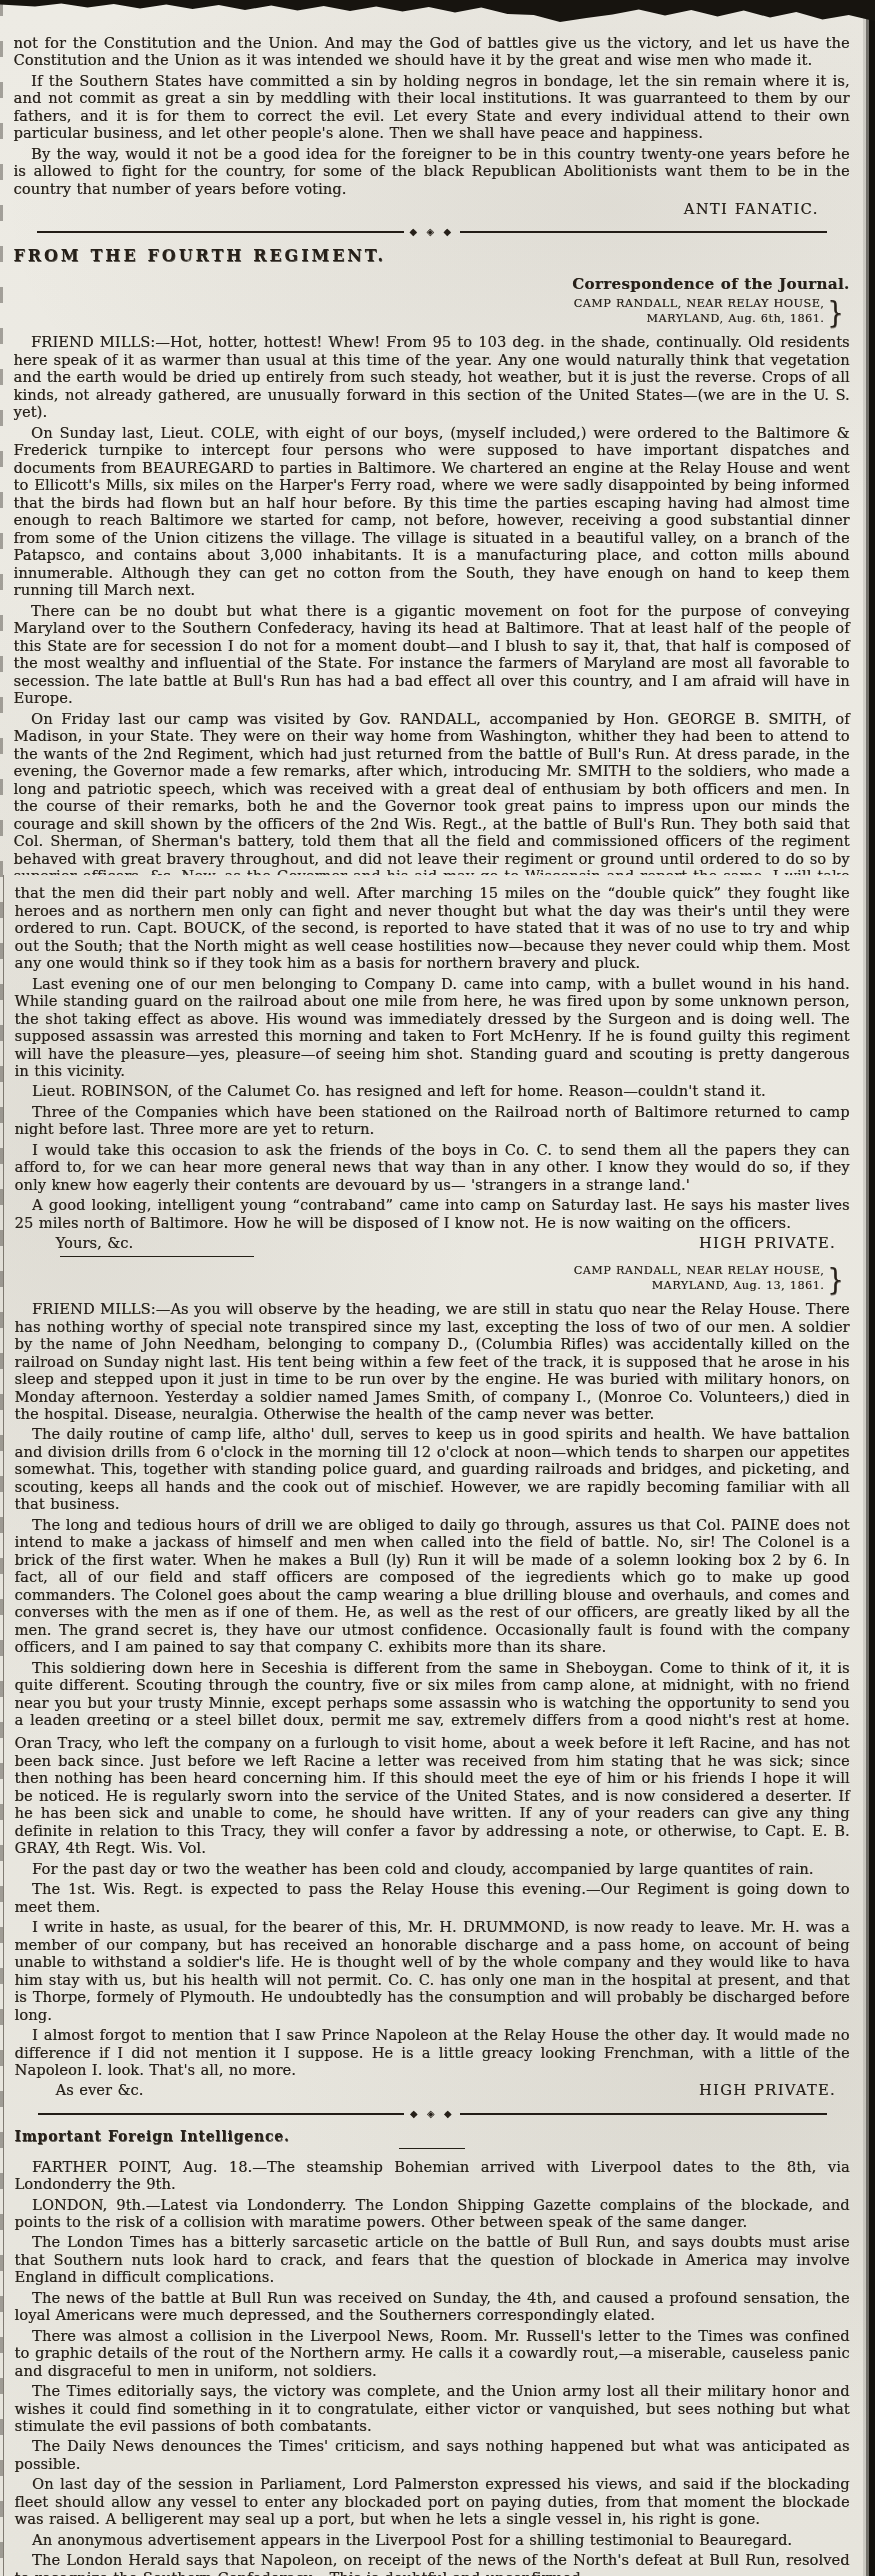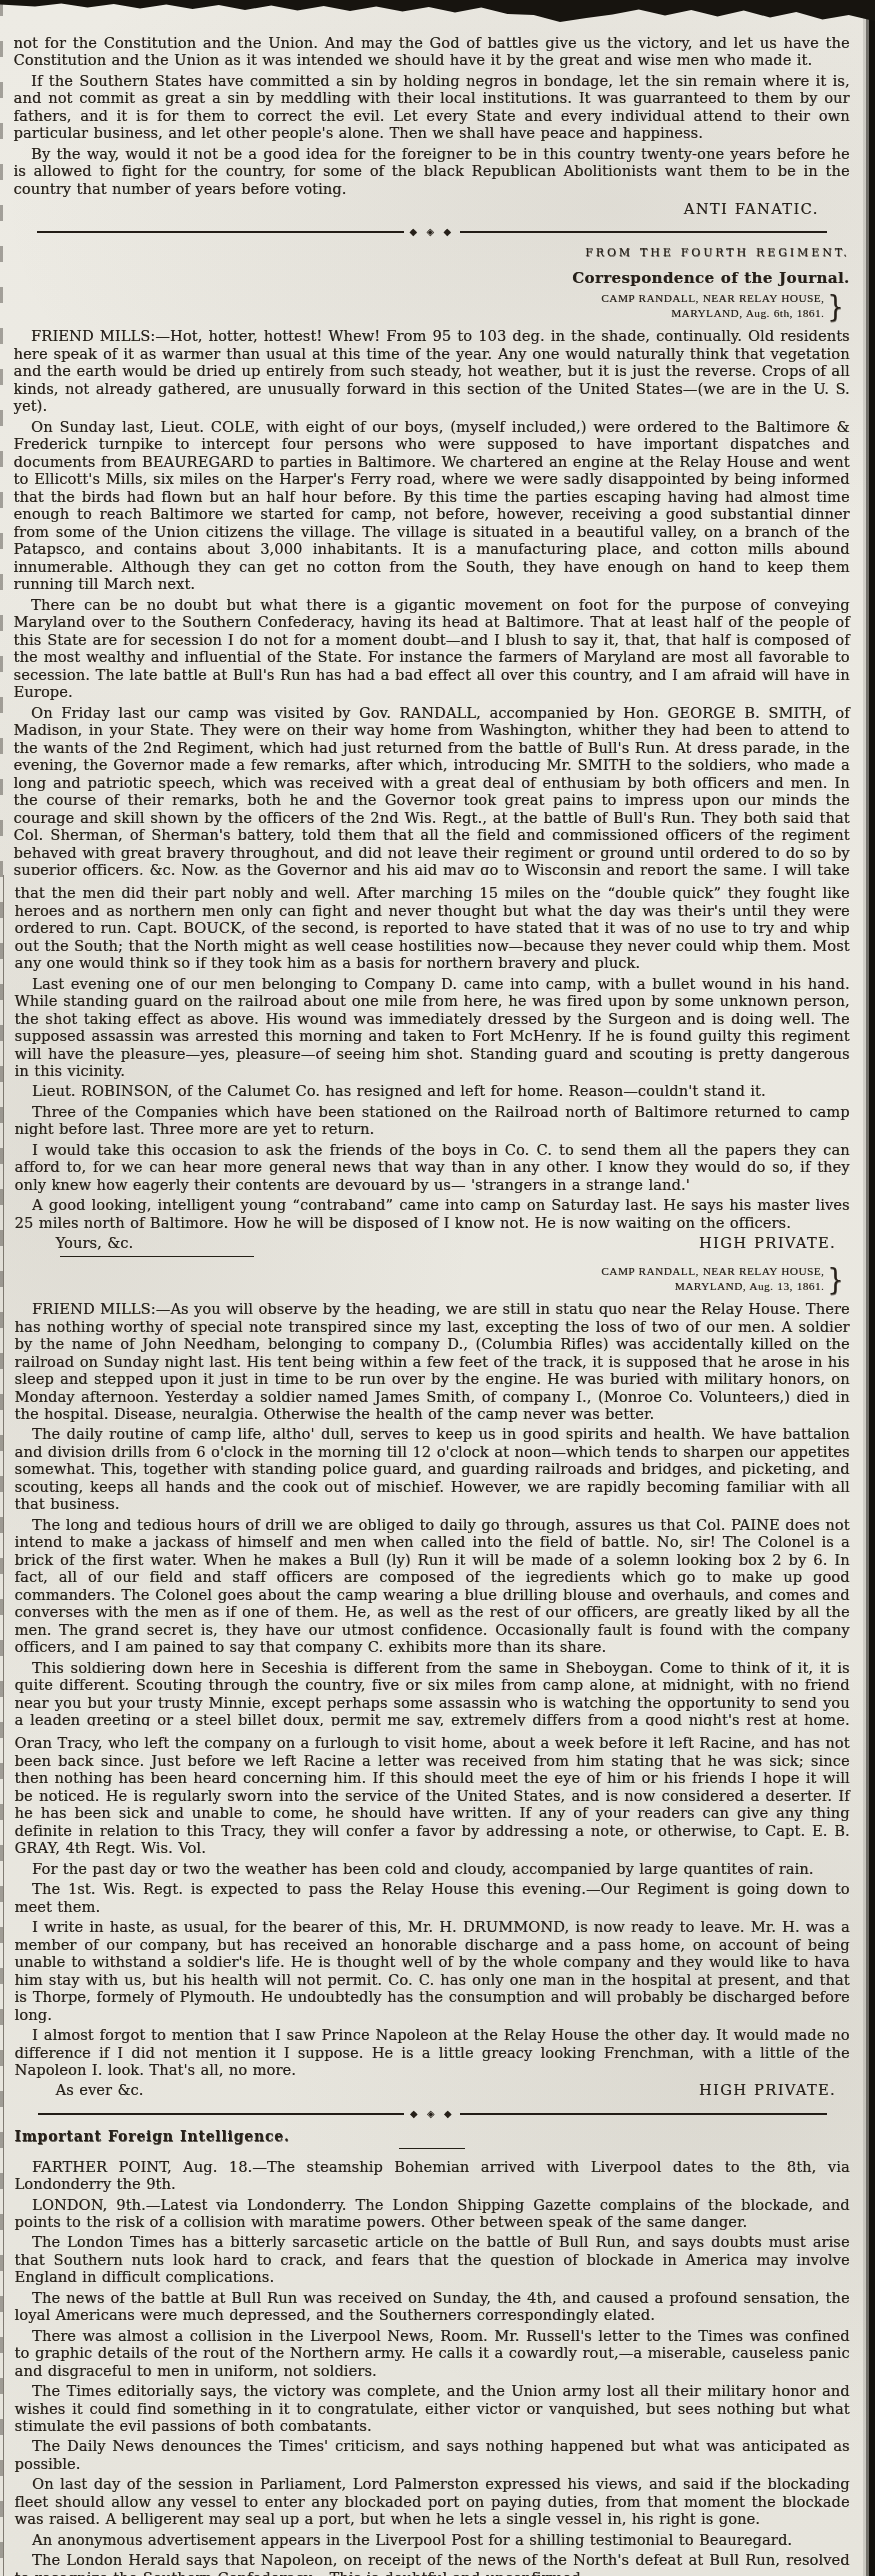--- a/index.html
+++ b/index.html
@@ -35,30 +35,30 @@
   .col {
     flex:1 1 0; box-sizing:border-box; padding:8.8px 8.8px 0 10.7px; overflow:hidden;
     font-size:14.6px; line-height:1.2; text-align:justify;
     letter-spacing:0.1px; word-spacing:0.6px;
     text-shadow:0.3px 0.4px 0.5px rgba(40,33,26,.55);
   }
   .col + .col { border-left:1px solid rgba(44,36,28,.55); }
   .para { margin:0 0 2.9px; text-indent:1.2em; }
   .para.noindent { text-indent:0; }
   .heading {
-    font-size:11px; font-weight:normal; text-align:right; letter-spacing:2.9px;
+    font-size:16px; font-weight:bold; text-align:left; letter-spacing:2.9px;
     margin:7.8px 0 9.7px; text-shadow:0.5px 0.5px 0.6px rgba(30,24,18,.7);
   }
   .heading2 {
     font-size:14px; font-weight:bold; text-align:left; letter-spacing:0.8px;
     margin:8.8px 0 2.9px; text-shadow:0.5px 0.5px 0.6px rgba(30,24,18,.7);
   }
   .subheading { font-size:15px; font-weight:bold; text-align:right; letter-spacing:0.4px; margin:0 0 4.9px; }
   .dateline { display:flex; justify-content:flex-end; align-items:center; margin:0 5.8px 6.8px 0; }
-  .dl-lines { font-size:11.2px; line-height:1.3; text-align:right; letter-spacing:0.5px;font-family:Liberation Serif, serif; }
+  .dl-lines { font-size:11.2px; line-height:1.3; text-align:right; letter-spacing:0.5px; }
   .dl-brace { font-size:26px; line-height:1; margin-left:2.9px; transform:scaleY(1.15); }
   .sigrow { display:flex; justify-content:space-between; margin:1px 13.6px 4.9px 41px; }
   .sigrow.right-only { justify-content:flex-end; margin-right:31px; }
   .sig-name { letter-spacing:1.4px; }
   .ornament { display:flex; align-items:center; margin:8.8px 23px 7.8px; }
   .ornament::before, .ornament::after { content:""; flex:1; border-top:2.1px solid #221c16; }
   .orn-glyphs { padding:0 5.8px; font-size:9.7px; letter-spacing:2.9px; font-family:"DejaVu Sans",sans-serif; }
   .rule { border-top:1.9px solid #242017; }
   .rule.small { width:66px; margin:1.9px auto 8.8px; }
   .rule.med-left { width:194px; margin:3.9px auto 6.8px 45px; border-top-width:1.5px; }

